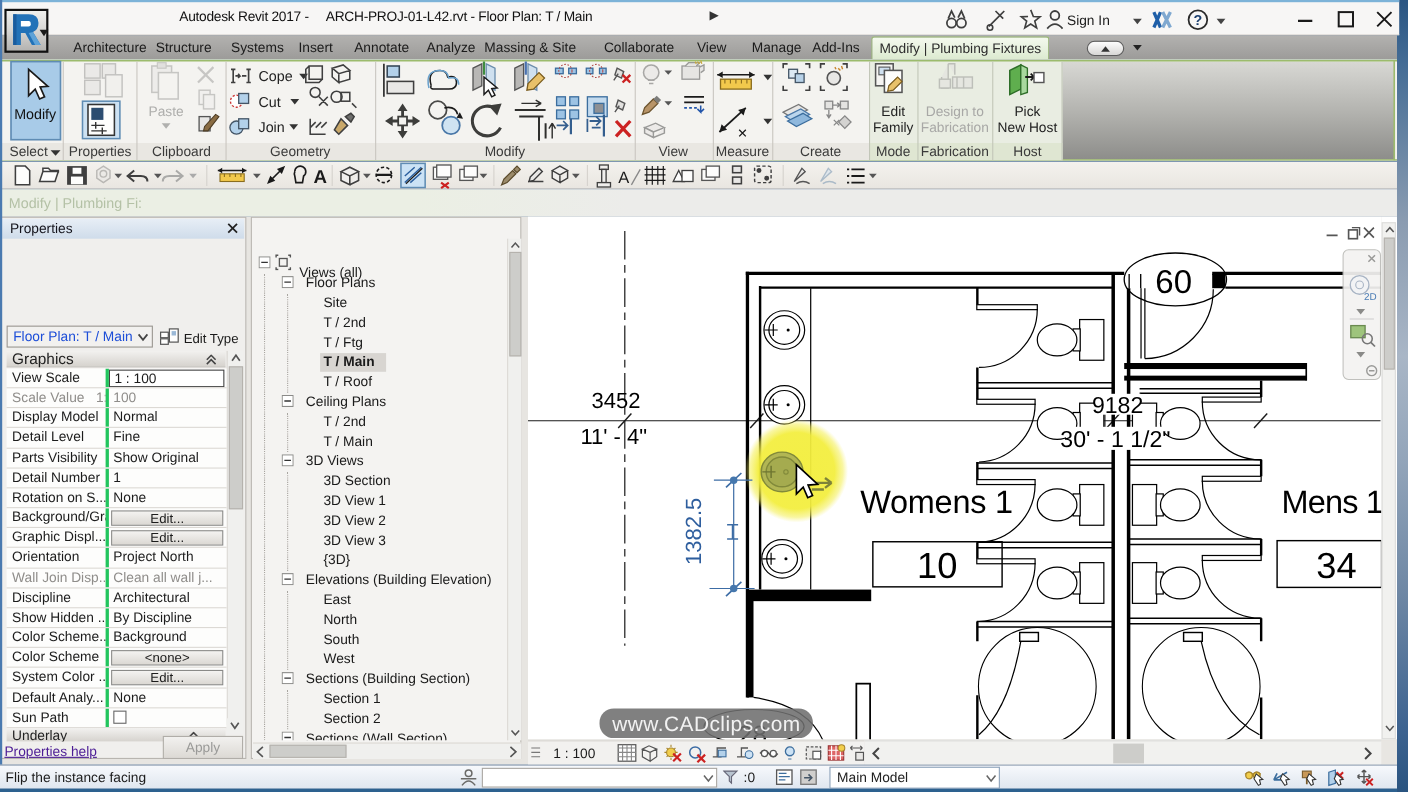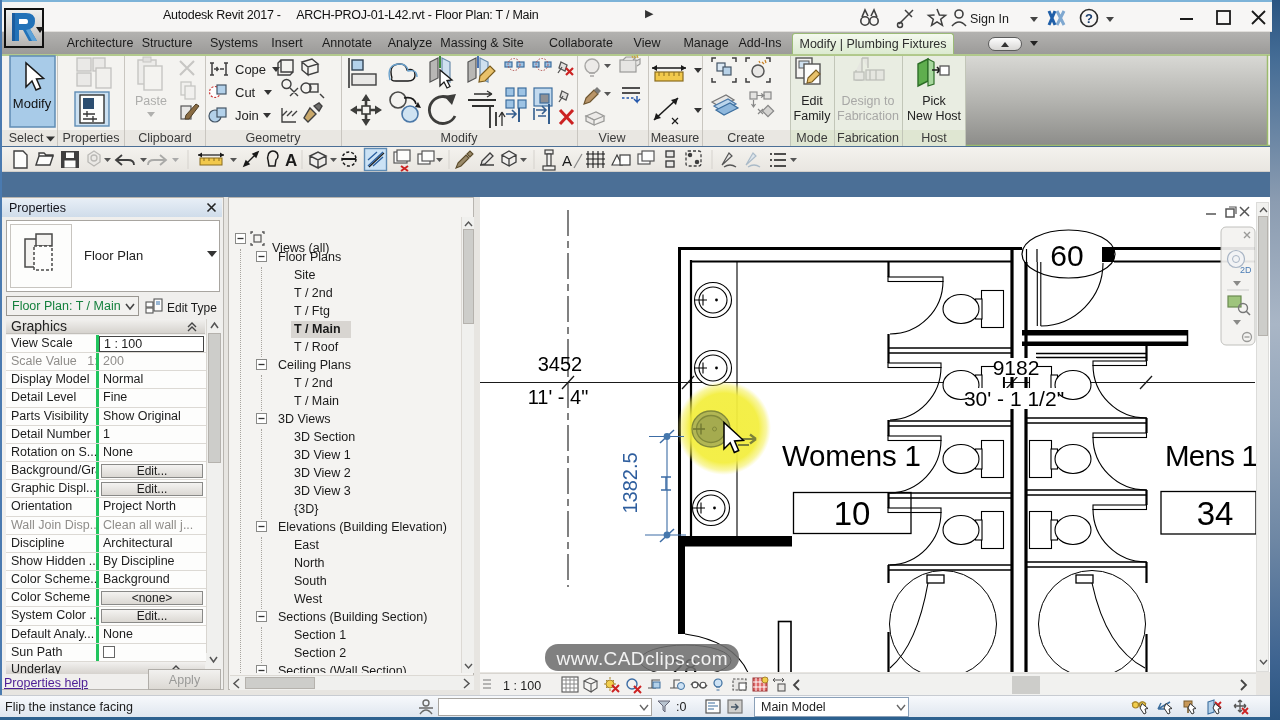--- a/index.html
+++ b/index.html
@@ -506,41 +506,31 @@
       <path d="M2 14 l7 -12 l3 3 z" fill="#cfe0ef" stroke="#6a8cac" stroke-width="1.2"></path>
       <path d="M4 16 q6 -4 12 0" fill="none" stroke="#6a8cac" stroke-width="1.4"></path>
     </g>
 
     <g transform="translate(770,5)" stroke="#1a1a1a" stroke-width="1.6" fill="none">
       <path d="M4 2 l12 0 M4 8 l12 0 M4 14 l12 0 M0 2 l2 0 M0 8 l2 0 M0 14 l2 0"></path>
     </g>
     <path d="M790 11 l7 0 l-3.5 4 z" fill="#555"></path>
   </svg>
   </div>
+  <div id="optbar" class="abs">Modify | Plumbing Fi:</div>
   <div id="mainbg" class="abs"></div>
   <div id="props" class="abs" style="left:0;top:197px;width:224px;height:493px;background:#f0efed;border:1px solid #b8b5b0;">
     <div class="paneltitle" style="left:1px;top:1px;width:220px;">Properties
       <svg class="abs" style="right:5px;top:3px;" width="11" height="11">
           <path d="M1.5 1.5 L9.5 9.5 M9.5 1.5 L1.5 9.5" stroke="#222" stroke-width="1.6"></path>
         </svg>
     </div>
 
-    <div class="abs" style="left:5px;top:22px;width:214px;height:72px;background:#fff;border:1px solid #a8a5a0;">
-      <div class="abs" style="left:3px;top:3px;width:62px;height:64px;background:#fdfdfc;border:1px solid #c8c5c0;">
-        <svg width="60" height="62" viewBox="0 0 60 62">
-          <rect x="14" y="14" width="22" height="28" fill="#f4f3f1" stroke="#4a4a48" stroke-width="1.5"></rect>
-          <rect x="25" y="9" width="16" height="12" fill="#f4f3f1" stroke="#4a4a48" stroke-width="1.5"></rect>
-          <rect x="23" y="21" width="18" height="24" fill="#fdfdfc" stroke="#4a4a48" stroke-width="1.5" stroke-dasharray="3 2"></rect>
-        </svg>
-      </div>
-      <div class="abs" style="left:77px;top:27px;font-size:13px;color:#222;">Floor Plan</div>
-      <div class="abs" style="left:200px;top:30px;width:0;height:0;border-left:5px solid transparent;border-right:5px solid transparent;border-top:6px solid #333;"></div>
-    </div>
-
-    <div class="abs" style="left:5px;top:98px;width:133px;height:20px;background:#f2f1ef;border:1px solid #999690;font-size:12.5px;color:#15803d;line-height:19px;padding-left:5px;">Floor Plan: T / Main
+
+    <div class="abs" style="left:5px;top:98px;width:133px;height:20px;background:#f2f1ef;border:1px solid #999690;font-size:12.5px;color:#1d4ed8;line-height:19px;padding-left:5px;">Floor Plan: T / Main
       <svg class="abs" style="right:3px;top:6px;" width="10" height="8">
           <path d="M1 1 L5 6 L9 1" stroke="#444" stroke-width="1.6" fill="none"></path>
         </svg>
     </div>
     <svg class="abs" style="left:144px;top:100px;" width="18" height="16" viewBox="0 0 18 16">
       <rect x="1" y="4" width="7" height="5" fill="#fdfdfc" stroke="#555" stroke-width="1.1"></rect>
       <rect x="1" y="10" width="7" height="5" fill="#fdfdfc" stroke="#555" stroke-width="1.1"></rect>
       <rect x="9" y="1" width="8" height="12" fill="#fdfdfc" stroke="#555" stroke-width="1.1"></rect>
       <rect x="11" y="3" width="4" height="4" fill="#9ab8d6"></rect>
     </svg>
@@ -561,21 +551,21 @@
     </div>
     <div id="ptable" class="abs" style="left:5px;top:137px;width:200px;height:327px;background:#fdfdfc;font-size:12.5px;">
       <div class="pr">
           <span class="pn">View Scale</span>
           <span class="pv" style="padding:0;">
             <span style="display:block;border:1px solid #444;background:#fff;height:16px;line-height:15px;padding-left:4px;margin:0.5px 2px 0 0;">1 : 100</span>
           </span>
         </div>
       <div class="pr">
           <span class="pn gray">Scale Value&nbsp;&nbsp;&nbsp;1:</span>
-          <span class="pv gray">200</span>
+          <span class="pv gray">100</span>
         </div>
       <div class="pr">
           <span class="pn">Display Model</span>
           <span class="pv">Normal</span>
         </div>
       <div class="pr">
           <span class="pn">Detail Level</span>
           <span class="pv">Fine</span>
         </div>
       <div class="pr">

